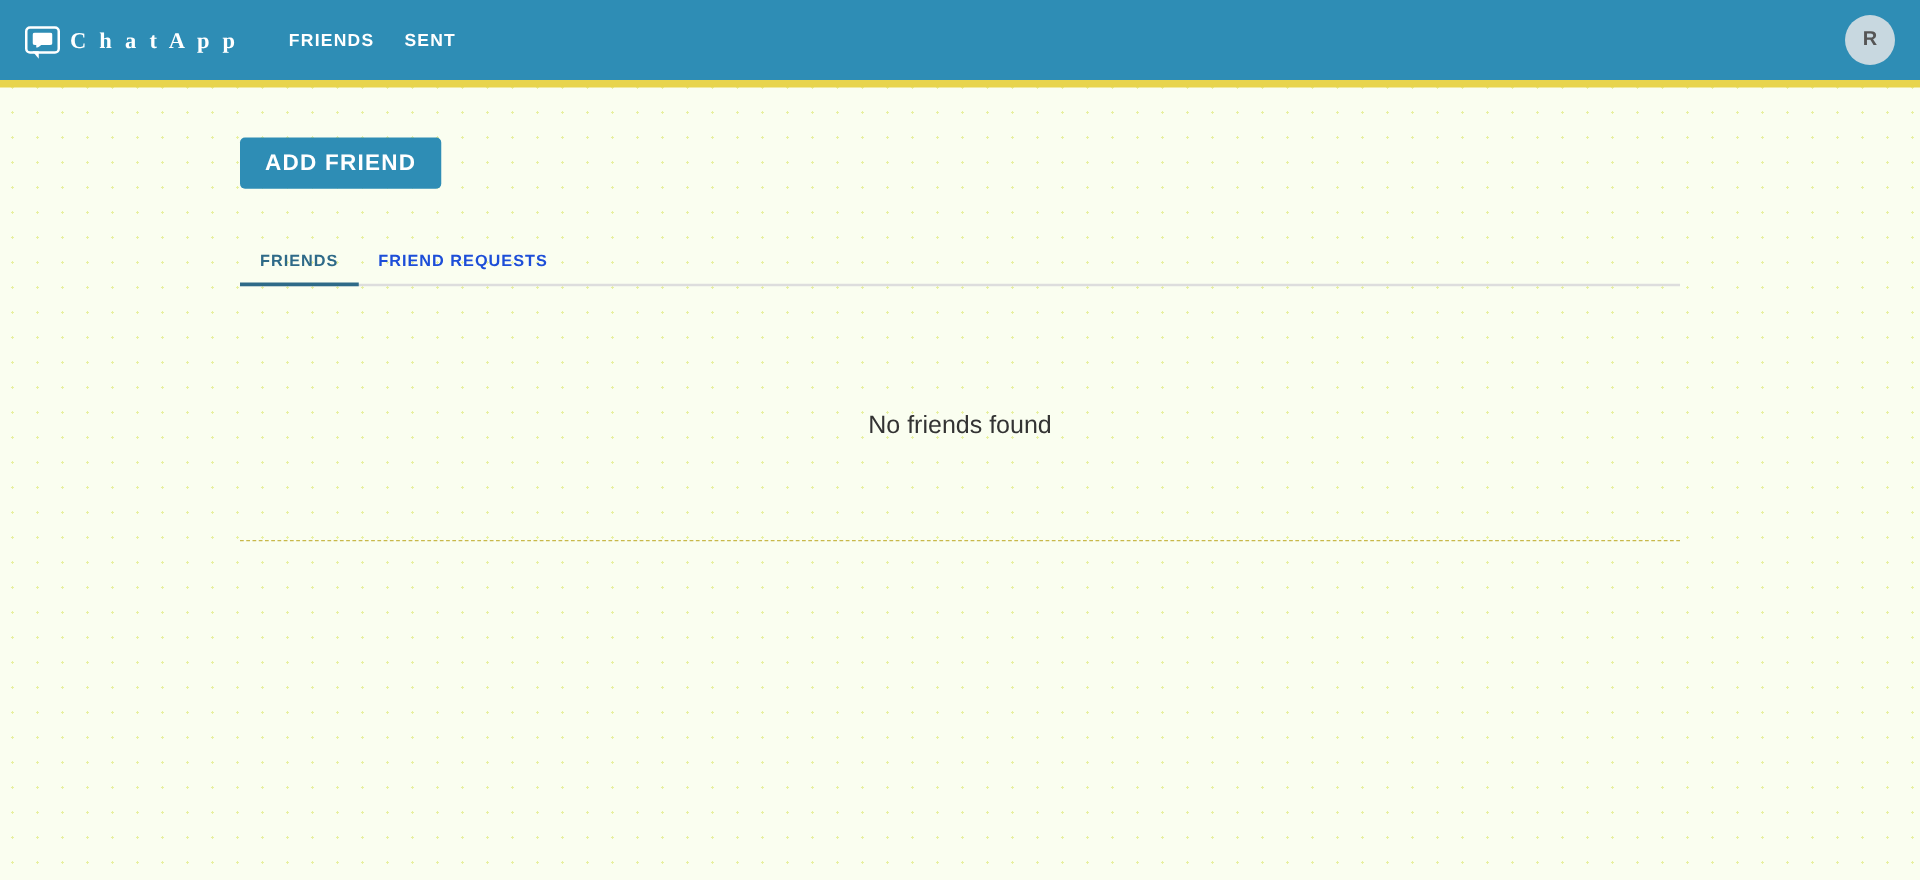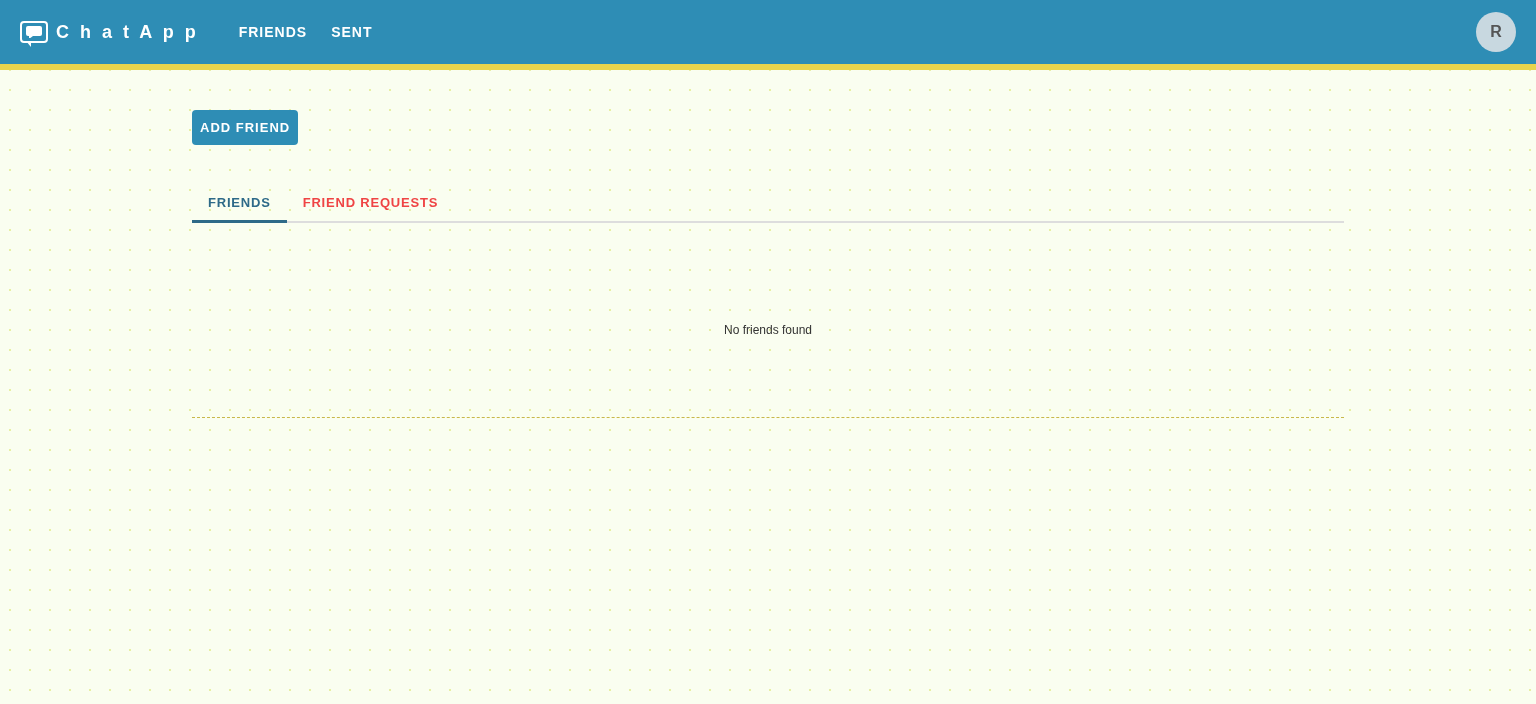--- a/index.html
+++ b/index.html
@@ -54,20 +54,21 @@
       height: 0;
       border-left: 5px solid transparent;
       border-top: 6px solid white;
     }
 
     .brand-text {
       font-size: 18px;
       font-weight: 600;
       letter-spacing: 3px;
       color: white;
+      font-family: Liberation Serif, serif;
     }
 
     .navbar-nav {
       display: flex;
       align-items: center;
       gap: 24px;
       margin-left: 40px;
     }
 
     .nav-link {
@@ -104,22 +105,22 @@
 
     
     .main-content {
       padding: 40px 192px;
     }
 
     .add-friend-btn {
       background-color: #2e8db5;
       color: white;
       border: none;
-      padding: 10px 8px;
-      font-size: 13px;
+      padding: 10px 20px;
+      font-size: 18px;
       font-weight: 700;
       letter-spacing: 1px;
       border-radius: 4px;
       cursor: pointer;
       margin-bottom: 40px;
       display: inline-block;
     }
 
     
     .tabs {
@@ -127,40 +128,40 @@
       gap: 0;
       border-bottom: 2px solid #ddd;
       margin-bottom: 40px;
     }
 
     .tab-item {
       padding: 10px 16px;
       font-size: 13px;
       font-weight: 600;
       letter-spacing: 0.8px;
-      color: #ef4444;
+      color: #1d4ed8;
       cursor: pointer;
       border-bottom: 3px solid transparent;
       margin-bottom: -2px;
       text-decoration: none;
     }
 
     .tab-item.active {
       color: #2e6a88;
       border-bottom: 3px solid #2e6a88;
     }
 
     
     .empty-state {
       text-align: center;
       padding: 60px 0;
     }
 
     .empty-state-text {
-      font-size: 12px;
+      font-size: 20px;
       color: #333;
       font-weight: 400;
     }
 
     
     .content-divider {
       border: none;
       border-top: 1px dashed #c8b84a;
       margin: 20px 0;
     }

